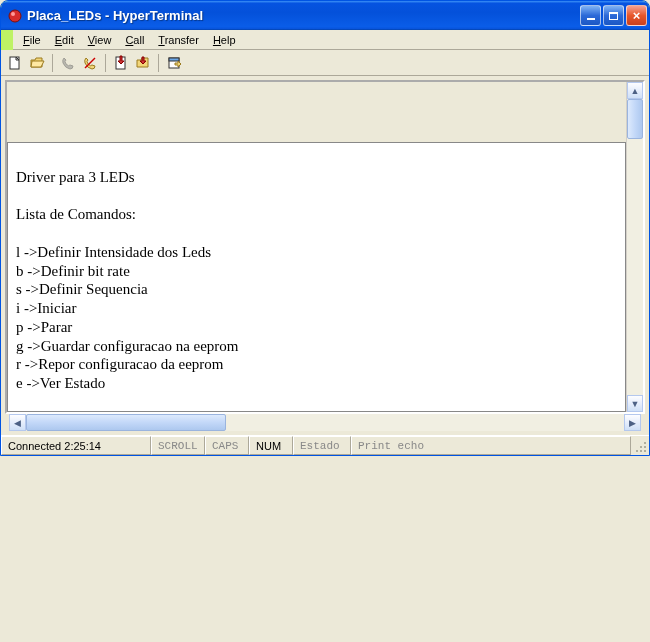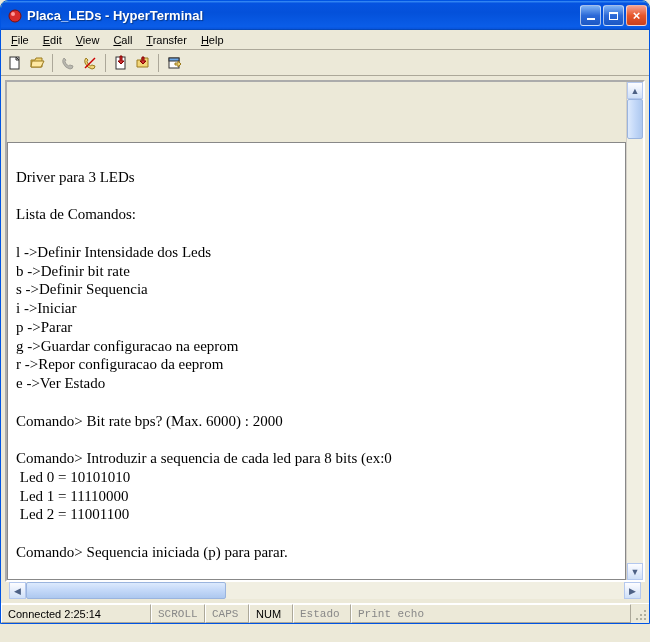--- a/index.html
+++ b/index.html
@@ -8,21 +8,21 @@
     padding: 0;
     font-family: Tahoma, sans-serif;
     font-size: 11px;
     background: #ece9d8;
     width: 650px;
     height: 642px;
     overflow: hidden;
   }
   .window {
     width: 650px;
-    height: 624px;
+    height: 456px;
     border: 1px solid #0054e3;
     border-radius: 8px 8px 0 0;
     background: #bef264;
     display: flex;
     flex-direction: column;
     position: relative;
   }
   .titlebar {
     height: 29px;
     background: linear-gradient(to bottom, #3c91f7 0%, #0553e0 8%, #0451da 40%, #0a5de8 88%, #0855dd 95%, #0342aa 100%);
@@ -73,20 +73,21 @@
   .close-glyph { font-family: Arial; font-size:13px; line-height:1; }
 
   .menubar {
     height: 20px;
     background: #ece9d8;
     display: flex;
     align-items: center;
     padding: 0 4px;
     border-bottom: 1px solid #aca899;
     gap: 2px;
+    margin-left: 12px;
   }
   .menu-item {
     padding: 2px 6px;
     cursor: default;
   }
   .menu-item .ul { text-decoration: underline; }
 
   .toolbar {
     height: 26px;
     background: #ece9d8;

